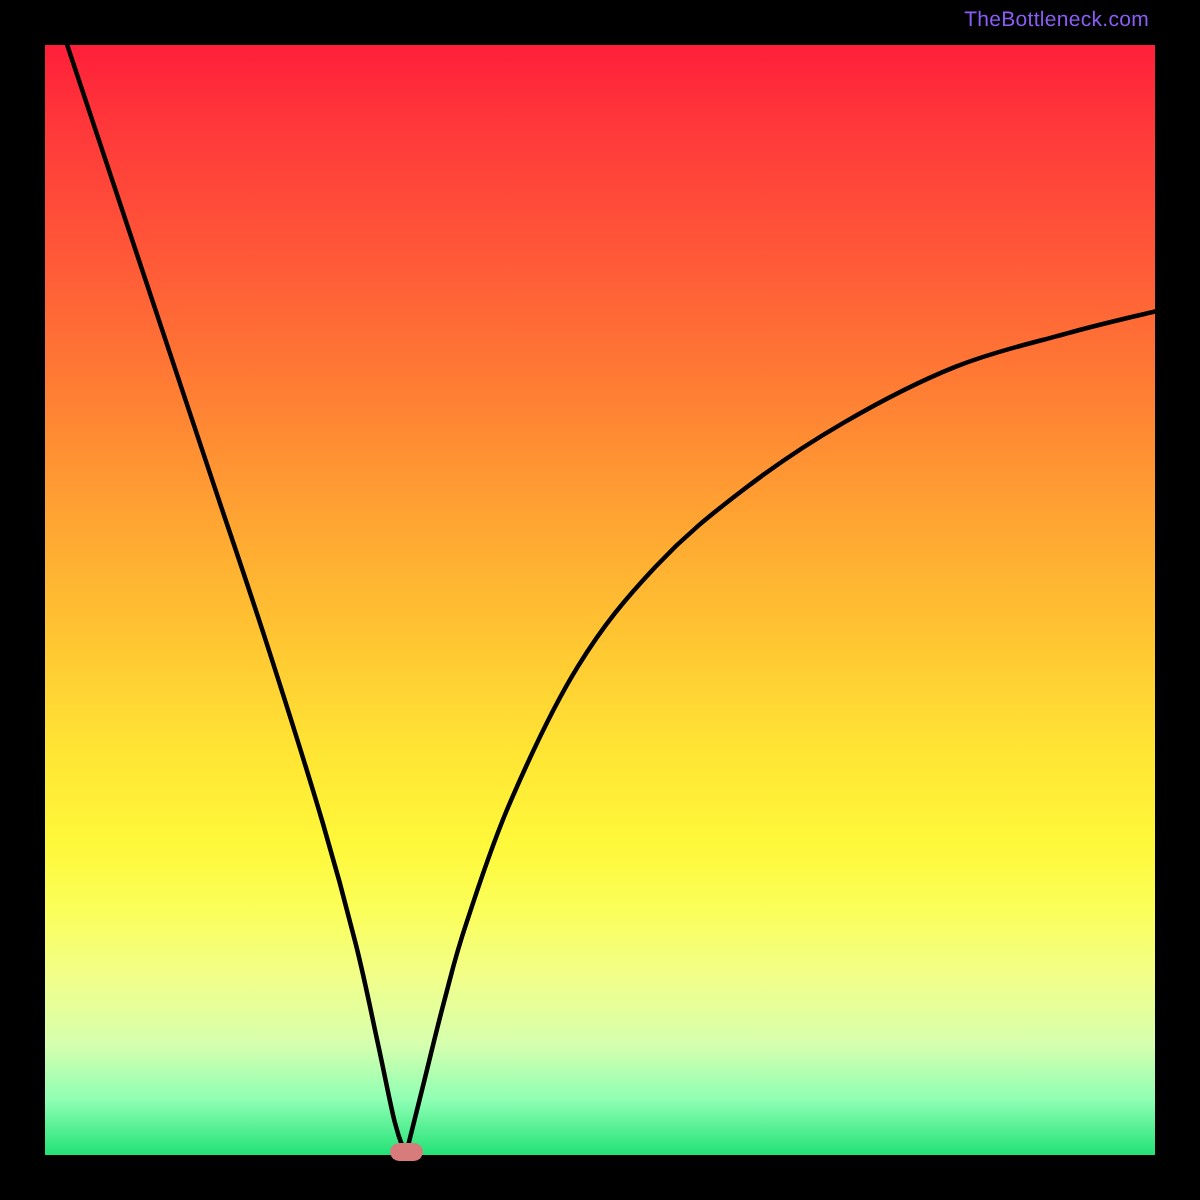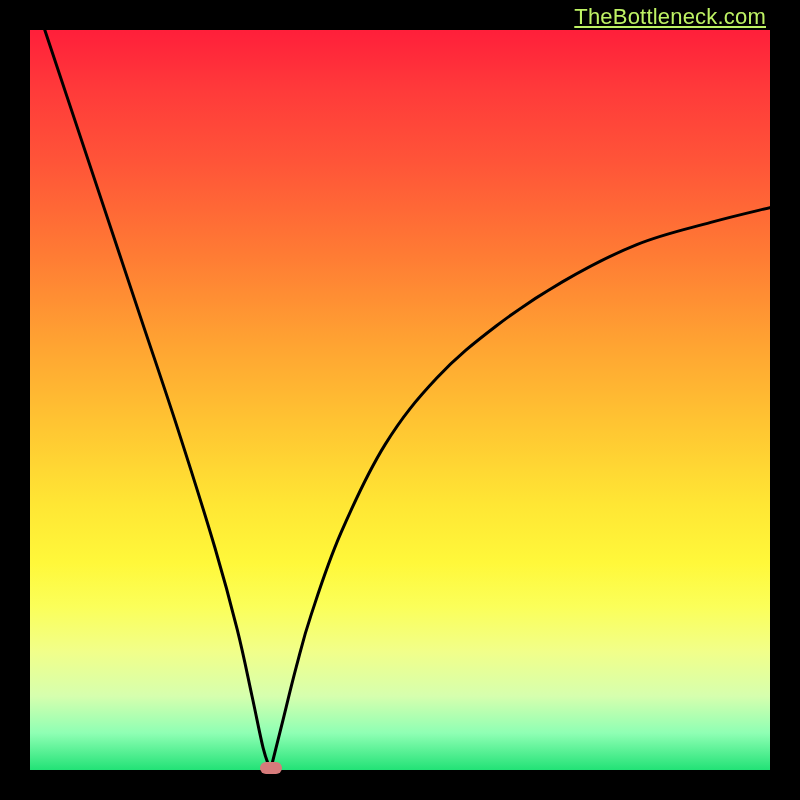--- a/index.html
+++ b/index.html
@@ -37,25 +37,24 @@
       #f1ff8a 84%,
       #d6ffae 90%,
       #8fffb4 95%,
       #22e276 100%
     );
   }
   .watermark {
     position: absolute;
     top: 4px;
     right: 34px;
-    color: #bef264;
-    font-size: 22px;
+    color: #8b5cf6;
+    font-size: 14px;
     letter-spacing: 0.2px;
     font-weight: 400;
-    text-decoration: underline;
   }
   svg.curves {
     position: absolute;
     left: 0;
     top: 0;
     width: 740px;
     height: 740px;
   }
   .marker {
     position: absolute;

